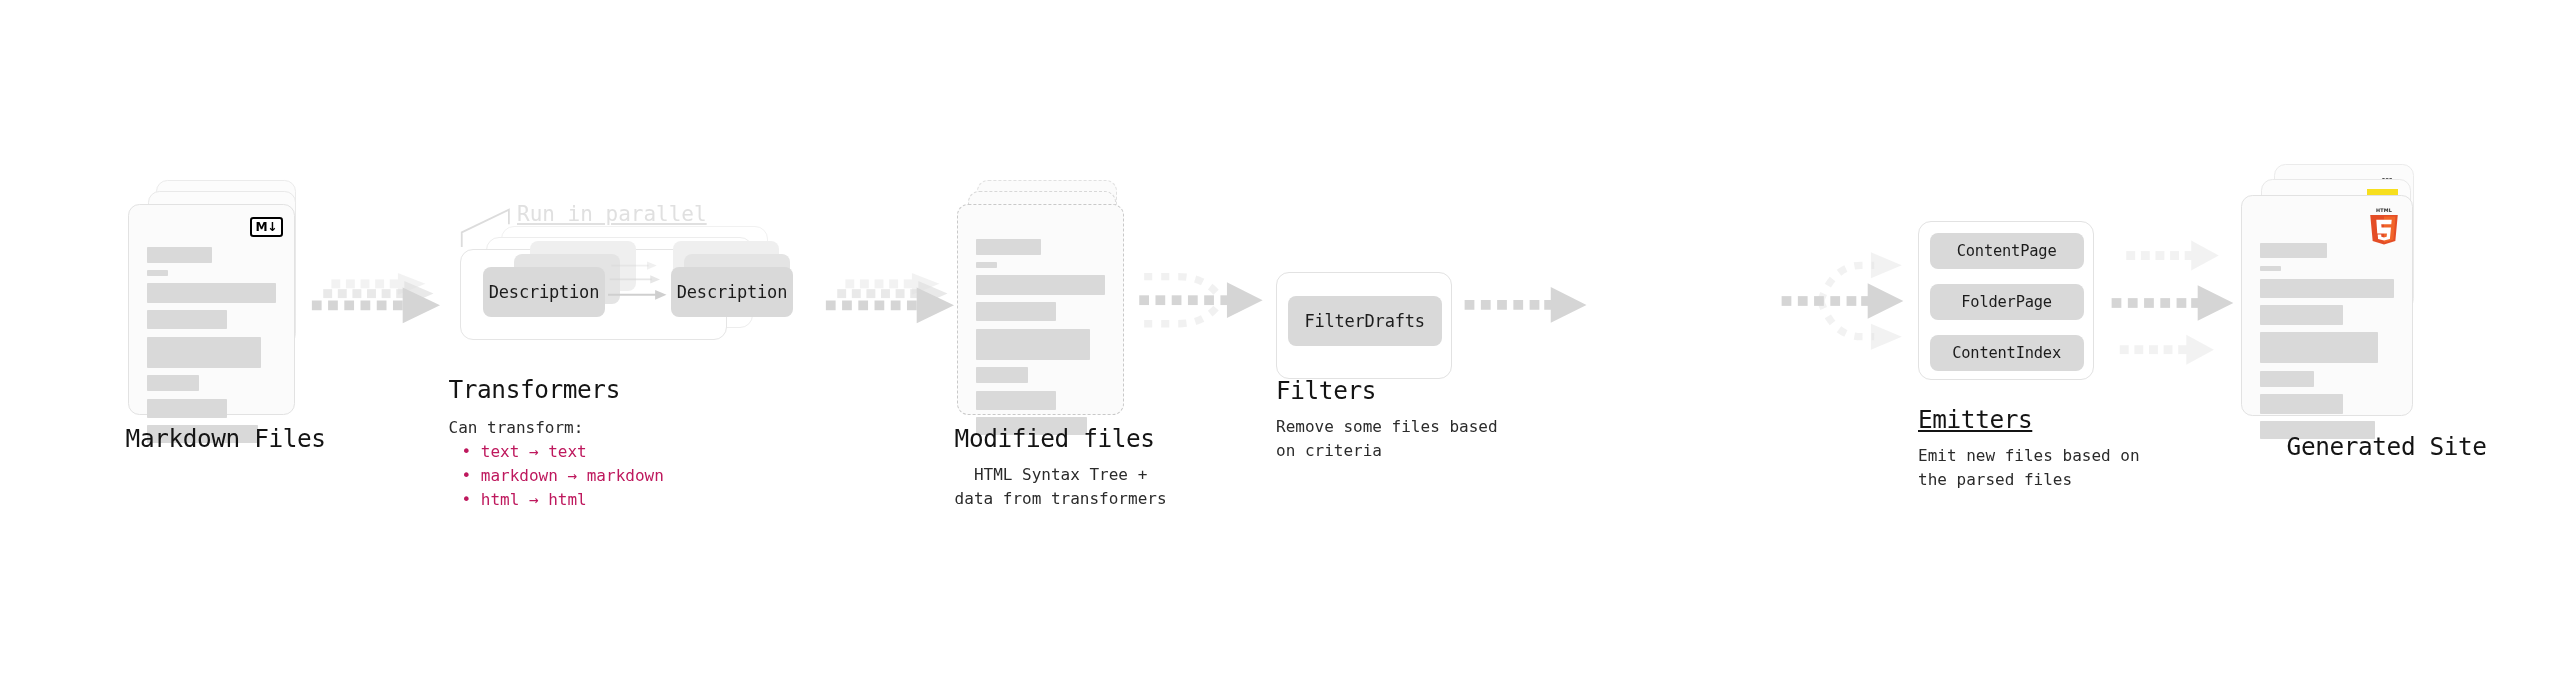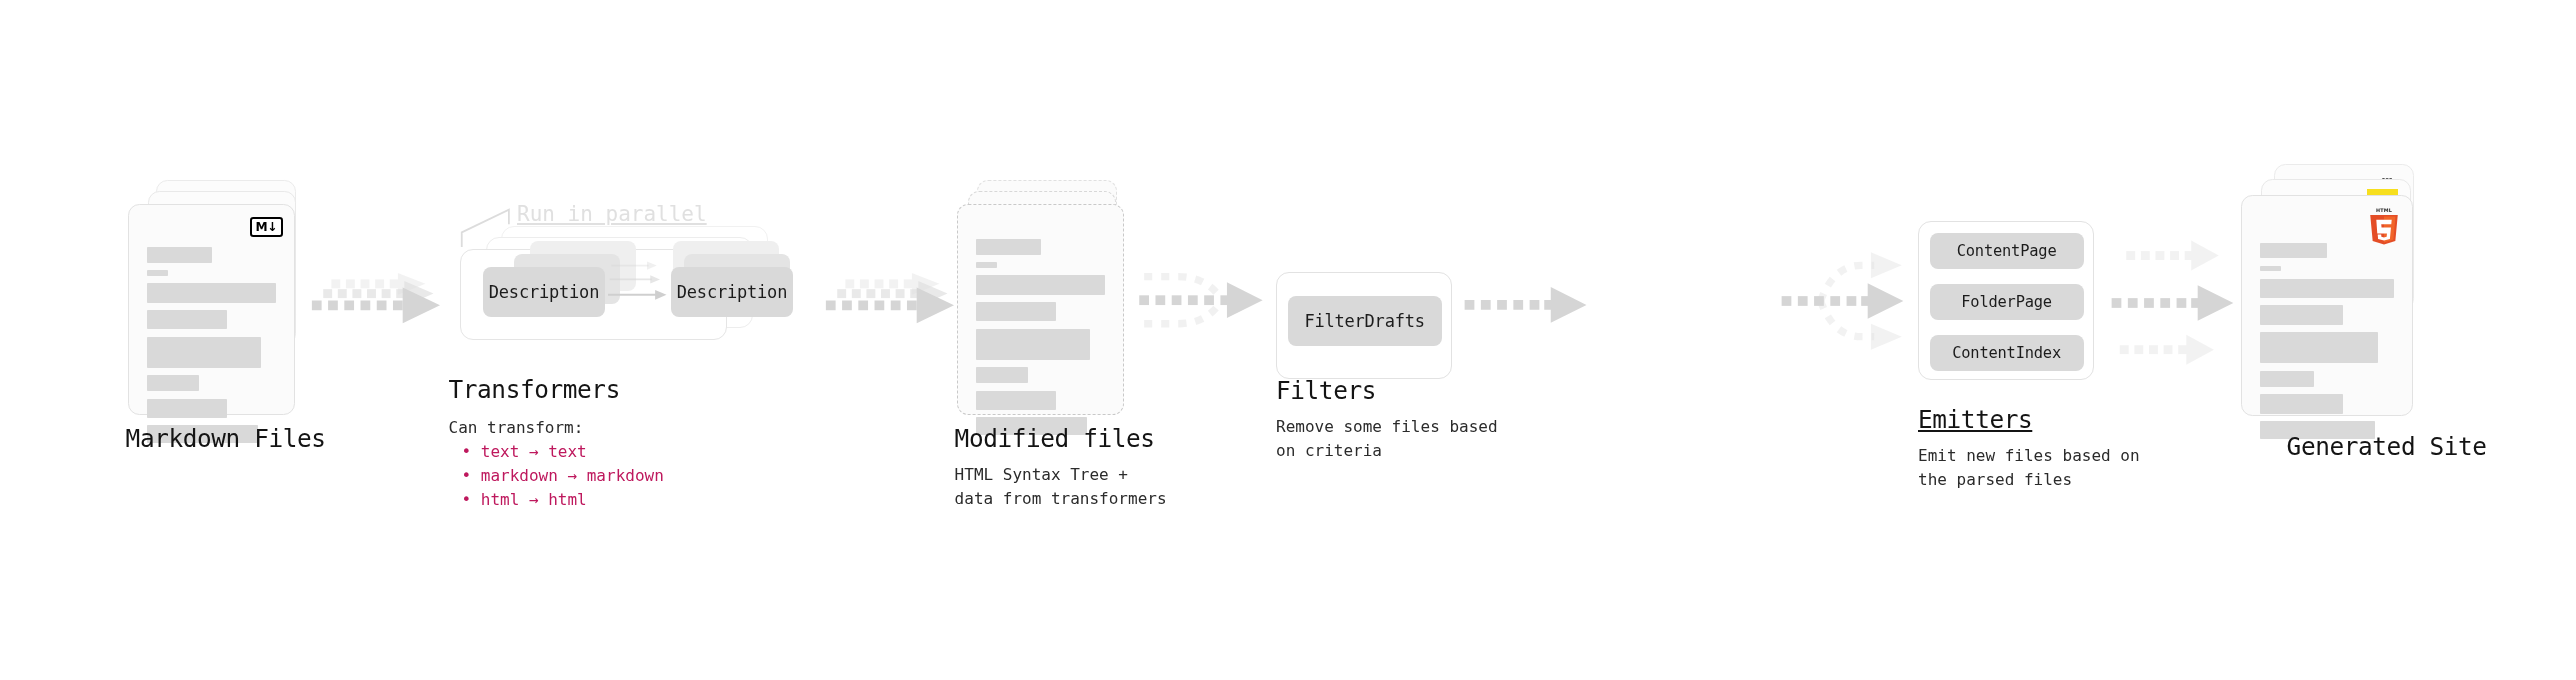--- a/index.html
+++ b/index.html
@@ -302,21 +302,21 @@
           <div class="bar" style="width:100%; height:19.5px; margin-top:4.1px;"></div>
           <div class="bar" style="width:62%;  height:19.5px;"></div>
           <div class="bar" style="width:88%;  height:31px;"></div>
           <div class="bar" style="width:40%;  height:16.3px;"></div>
           <div class="bar" style="width:62%;  height:19.5px;"></div>
           <div class="bar" style="width:86%;  height:18px;"></div>
         </div>
       </div>
     </div>
     <div class="title" style="left:-2.4px; top:244px;">Modified files</div>
-    <div class="subtitle" style="left:-2.4px; top:283px;">HTML Syntax Tree +
+    <div class="subtitle" style="left:-2.4px; top:283px;text-align:center;">HTML Syntax Tree +
 data from transformers</div>
   </div>
 
   <div class="node" style="left:1136px; top:262px;">
     <svg width="138" height="78" viewBox="0 0 170 96">
       <g opacity="0.42" fill="none" stroke="#dedede" stroke-width="9" stroke-dasharray="10 11" stroke-linecap="butt">
         <path d="M 10 18 L 52 18 Q 86 18 104 44"></path>
       </g>
       <g opacity="0.42" fill="none" stroke="#dedede" stroke-width="9" stroke-dasharray="10 11" stroke-linecap="butt">
         <path d="M 10 76 L 52 76 Q 86 76 104 50"></path>

